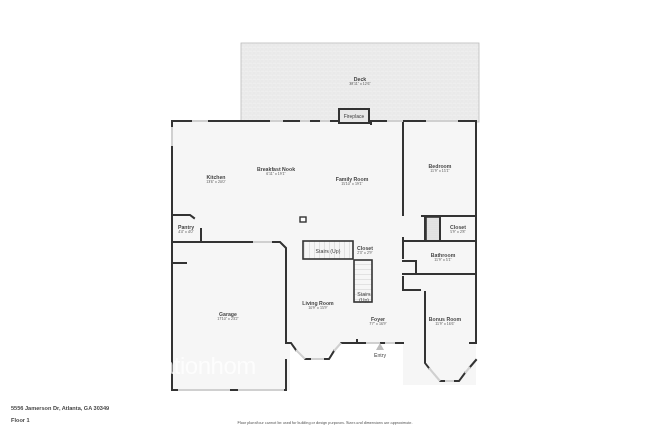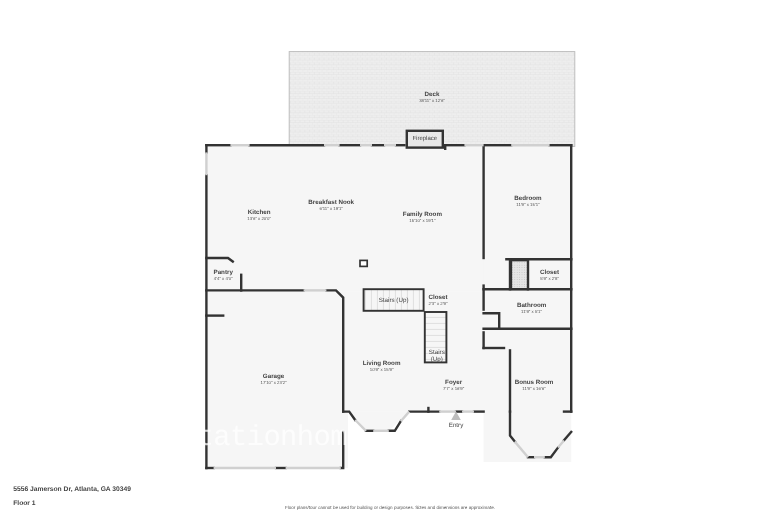--- a/index.html
+++ b/index.html
@@ -5,21 +5,21 @@
   html, body { margin: 0; padding: 0; background: #ffffff; }
   body { width: 650px; height: 433px; position: relative; overflow: hidden;
          font-family: "Liberation Sans", sans-serif; color: #333; }
   #plan { position: absolute; left: 0; top: 0; }
   .lbl { position: absolute; text-align: center; transform: translateX(-50%); white-space: nowrap; }
   .lbl .n { font-size: 5.2px; font-weight: bold; color: #444; display: block; line-height: 6px; }
   .lbl .d { font-size: 3.6px; color: #555; display: block; line-height: 5px; }
   .footer-addr { position: absolute; left: 11px; top: 405px; font-size: 5.6px; font-weight: bold; color: #444; }
   .footer-floor { position: absolute; left: 11px; top: 417px; font-size: 5.6px; font-weight: bold; color: #444; }
   .footer-note { position: absolute; left: 325px; top: 421px; transform: translateX(-50%); font-size: 3.8px; color: #555; white-space: nowrap; }
-  .watermark { position: absolute; left: 150px; top: 352px; font-size: 24px; color: rgba(255,255,255,0.75); letter-spacing: -0.5px; font-family: Liberation Mono, monospace; }
+  .watermark { position: absolute; left: 150px; top: 352px; font-size: 24px; color: rgba(255,255,255,0.75); letter-spacing: -0.5px; font-family: Liberation Sans, sans-serif; }
   .fp-box { position: absolute; left: 338px; top: 108px; width: 32px; height: 16px; border: 2px solid #333; box-sizing: border-box; background: #e8e8e8; display:flex; align-items:center; justify-content:center; font-size: 5px; color:#444; }
 </style>
 </head>
 <body>
 
 <svg id="plan" width="650" height="433" viewBox="0 0 650 433">
   <defs>
     <pattern id="deckpat" width="4" height="4" patternUnits="userSpaceOnUse">
       <rect width="4" height="4" fill="#eeeeee"></rect>
       <path d="M0 0 L4 0 M0 2 L4 2" stroke="#e2e2e2" stroke-width="0.5"></path>

